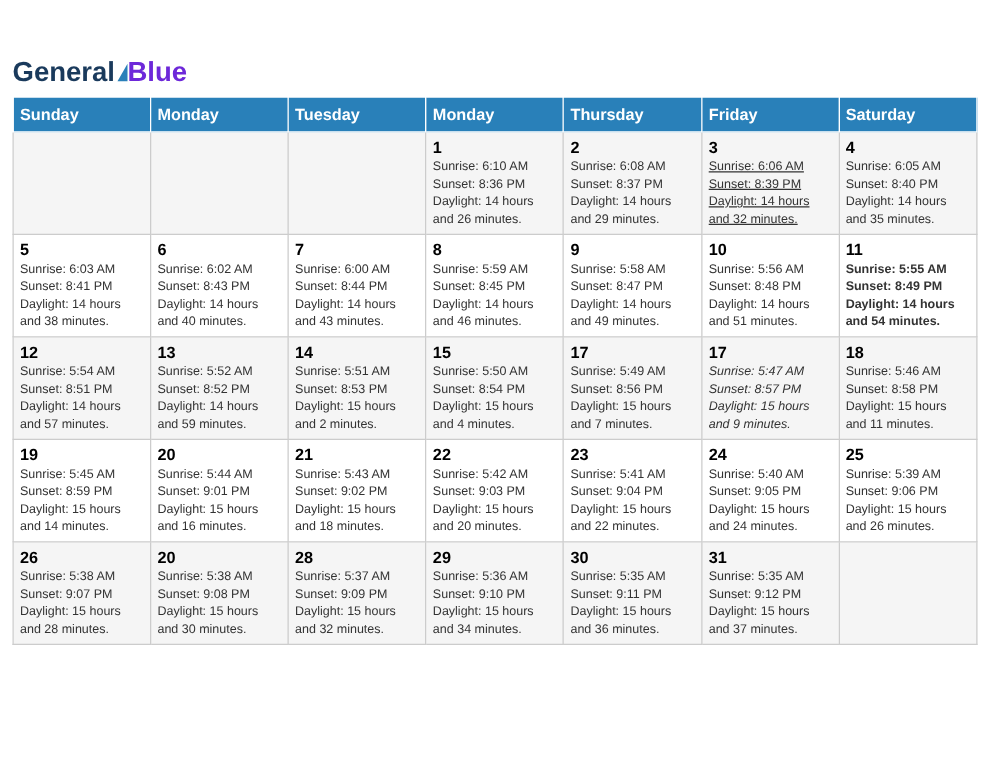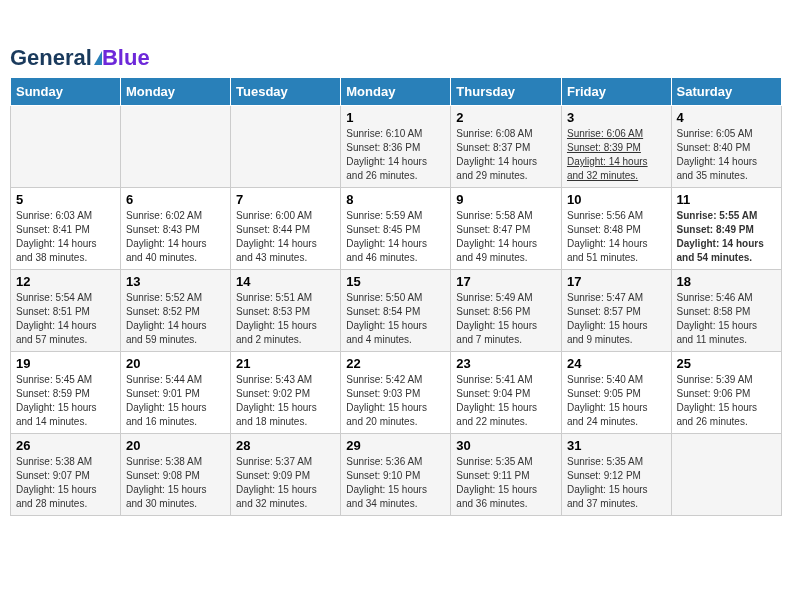--- a/index.html
+++ b/index.html
@@ -232,21 +232,21 @@
         </td>
         <td>
           <span class="day-number">17</span>
           <div class="day-info" style="white-space: pre-line;">Sunrise: 5:49 AM
 Sunset: 8:56 PM
 Daylight: 15 hours
 and 7 minutes.</div>
         </td>
         <td>
           <span class="day-number">17</span>
-          <div class="day-info" style="white-space: pre-line;">Sunrise: 5:47 AM
+          <div class="day-info" style="white-space: pre-line; font-style: italic;">Sunrise: 5:47 AM
 Sunset: 8:57 PM
 Daylight: 15 hours
 and 9 minutes.</div>
         </td>
         <td>
           <span class="day-number">18</span>
           <div class="day-info" style="white-space: pre-line;">Sunrise: 5:46 AM
 Sunset: 8:58 PM
 Daylight: 15 hours
 and 11 minutes.</div>

